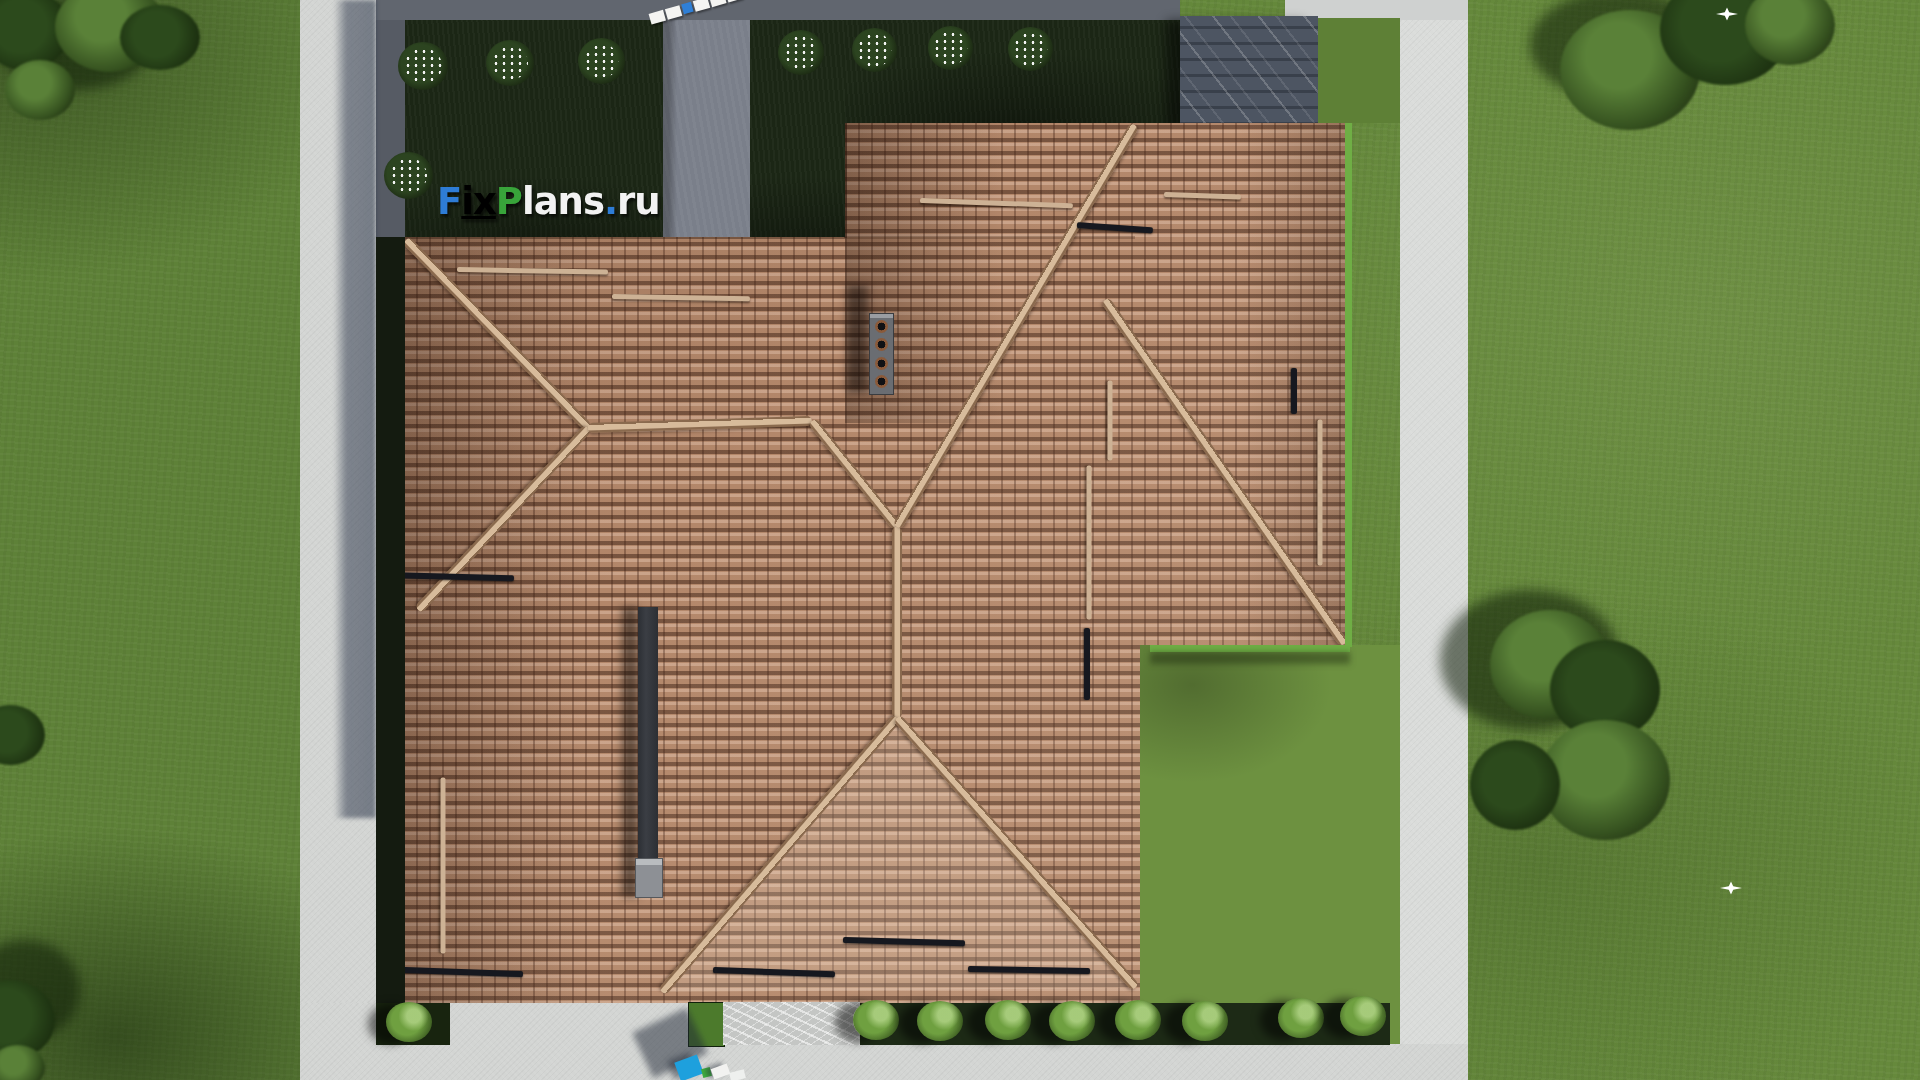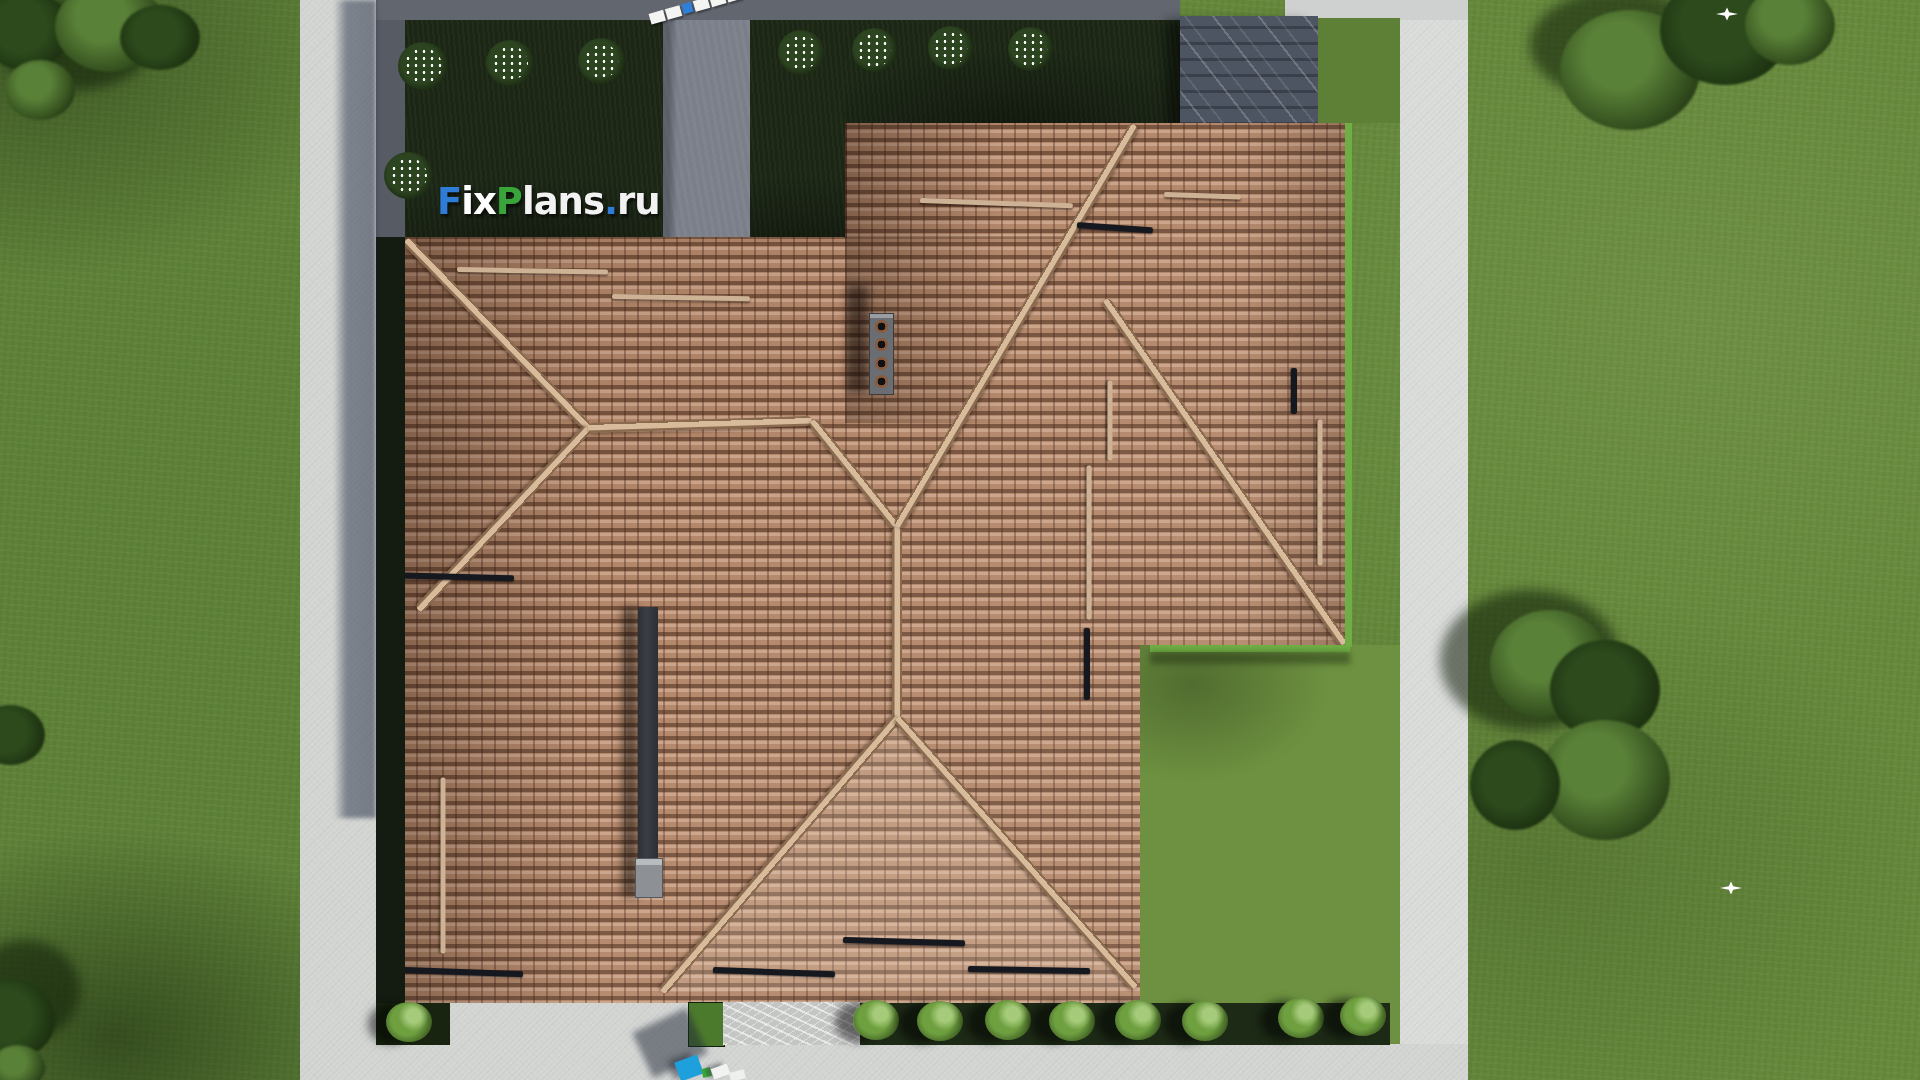--- a/index.html
+++ b/index.html
@@ -157,21 +157,21 @@
   <div class="flower-bush" style="left:486px;top:40px;width:48px;height:46px;"></div>
   <div class="flower-bush" style="left:578px;top:38px;width:47px;height:46px;"></div>
   <div class="flower-bush" style="left:384px;top:152px;width:49px;height:47px;"></div>
   <div class="flower-bush" style="left:778px;top:30px;width:46px;height:45px;"></div>
   <div class="flower-bush" style="left:852px;top:28px;width:45px;height:44px;"></div>
   <div class="flower-bush" style="left:928px;top:26px;width:45px;height:44px;"></div>
   <div class="flower-bush" style="left:1008px;top:27px;width:45px;height:44px;"></div>
 
   <div class="abs pergola"></div>
 
-  <div class="abs logo"><span style="color: rgb(46, 124, 214);">F</span><span style="color: #ffffff;">ix</span><span style="color: rgb(56, 164, 58);">P</span><span style="color: rgb(242, 242, 242);">lans</span><span style="color: rgb(46, 124, 214);">.</span><span style="color: rgb(242, 242, 242);">ru</span></div>
+  <div class="abs logo"><span style="color: rgb(46, 124, 214);">F</span><span style="color: #000000; text-decoration: underline;">ix</span><span style="color: rgb(56, 164, 58);">P</span><span style="color: rgb(242, 242, 242);">lans</span><span style="color: rgb(46, 124, 214);">.</span><span style="color: rgb(242, 242, 242);">ru</span></div>
 
   <div class="abs roof">
     <div class="shade shade-left"></div>
     <div class="shade shade-upperblock"></div>
     <div class="shade shade-wing-east"></div>
     <div class="light-south"></div>
 
     <div class="abs junction-line" style="left:405px;top:236px;width:440px;height:3px;"></div>
     <div class="abs junction-line" style="left:845px;top:236px;width:290px;height:3px;opacity:.6;"></div>
     <div class="abs junction-line" style="left:844px;top:123px;width:3px;height:115px;"></div>

